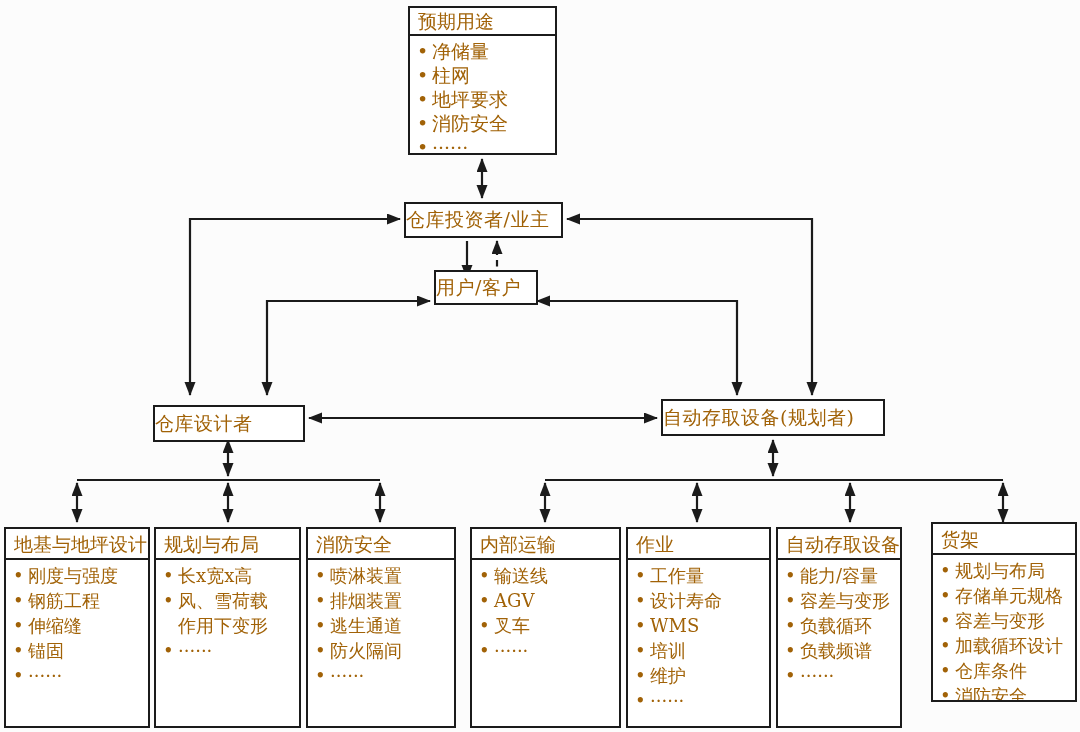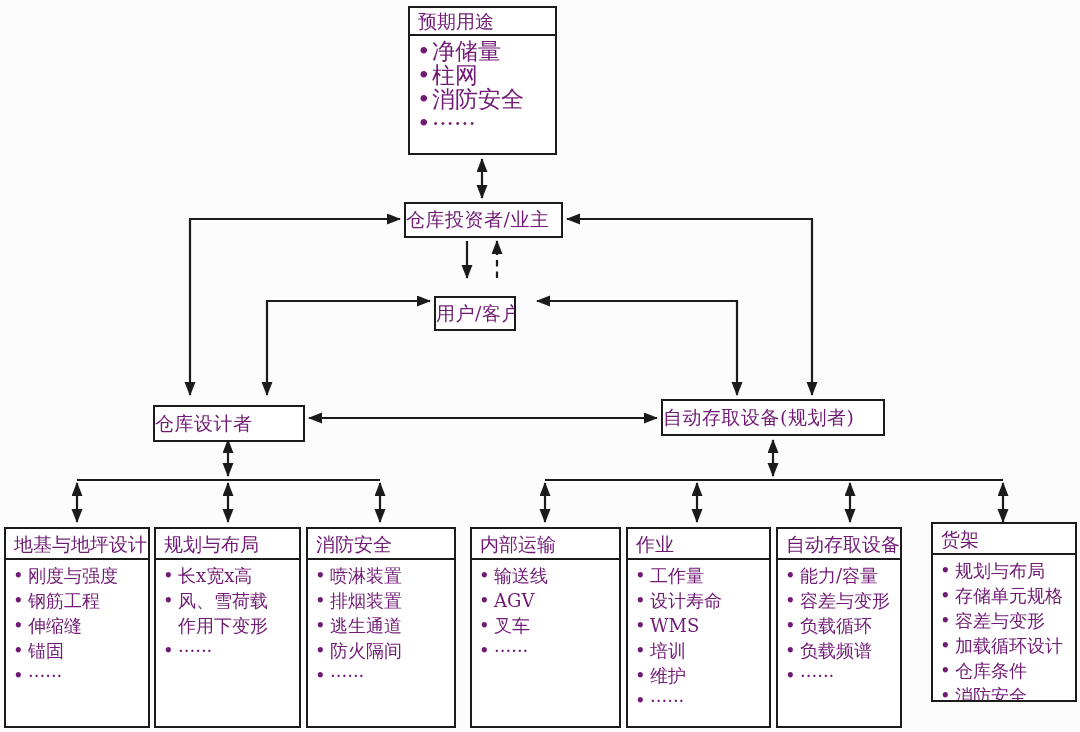--- a/index.html
+++ b/index.html
@@ -1,39 +1,39 @@
 <!DOCTYPE html>
 <html><head>
 <meta charset="utf-8">
 <style>
   html,body{margin:0;padding:0;background:#ffffff;}
   .stage{
     position:relative;width:1080px;height:732px;background:#fcfcfc;
-    font-family:"DejaVu Serif","Liberation Serif",serif;color:#701a75;
+    font-family:"DejaVu Serif","Liberation Serif",serif;color:#a16207;
     overflow:hidden;
   }
   .wires{position:absolute;left:0;top:0;}
   .box{
     position:absolute;background:#ffffff;border:2px solid #1b1b1b;
     box-sizing:border-box;overflow:hidden;
   }
   .label-box{display:flex;align-items:center;
     font-size:19px;letter-spacing:0.5px;white-space:nowrap;}
   .box-title{
     font-size:19px;line-height:26px;padding:2px 6px 1px 8px;
     border-bottom:2px solid #1b1b1b;white-space:nowrap;
   }
   .top-box .box-title{line-height:23px;}
   .box-items{padding:3px 0 0 0;}
   .item{
     position:relative;font-size:18px;line-height:25px;
     padding-left:22px;padding-right:6px;
   }
   .item::before{content:"\2022";position:absolute;left:7px;}
-  .top-box .item{font-size:23px;line-height:24px;}
+  .top-box .item{font-size:19px;line-height:24px;}
   #b2 .item{padding-right:24px;}
 </style>
 </head>
 <body>
 
 <div class="stage">
 
   <svg class="wires" width="1080" height="732" viewBox="0 0 1080 732">
     <defs>
       <marker id="ae" markerUnits="userSpaceOnUse" markerWidth="16" markerHeight="14" refX="13" refY="5.5" orient="auto">
@@ -64,30 +64,31 @@
       <path d="M850 483 V522" marker-start="url(#as)" marker-end="url(#ae)"></path>
       <path d="M1003 483 V522" marker-start="url(#as)" marker-end="url(#ae)"></path>
     </g>
   </svg>
 
   <div class="box top-box" style="left:408px;top:6px;width:149px;height:149px">
     <div class="box-title">预期用途</div>
     <div class="box-items">
       <div class="item">净储量</div>
       <div class="item">柱网</div>
+      <div class="item">地坪要求</div>
       <div class="item">消防安全</div>
       <div class="item">······</div>
     </div>
   </div>
 
   <div class="box label-box" style="left:404px;top:202px;width:159px;height:36px">
     <span>仓库投资者/业主</span>
   </div>
 
-  <div class="box label-box" style="left:434px;top:296px;width:82px;height:35px">
+  <div class="box label-box" style="left:434px;top:270px;width:104px;height:35px">
     <span>用户/客户</span>
   </div>
 
   <div class="box label-box" style="left:153px;top:405px;width:152px;height:37px">
     <span>仓库设计者</span>
   </div>
 
   <div class="box label-box" style="left:661px;top:399px;width:224px;height:37px">
     <span>自动存取设备(规划者)</span>
   </div>

